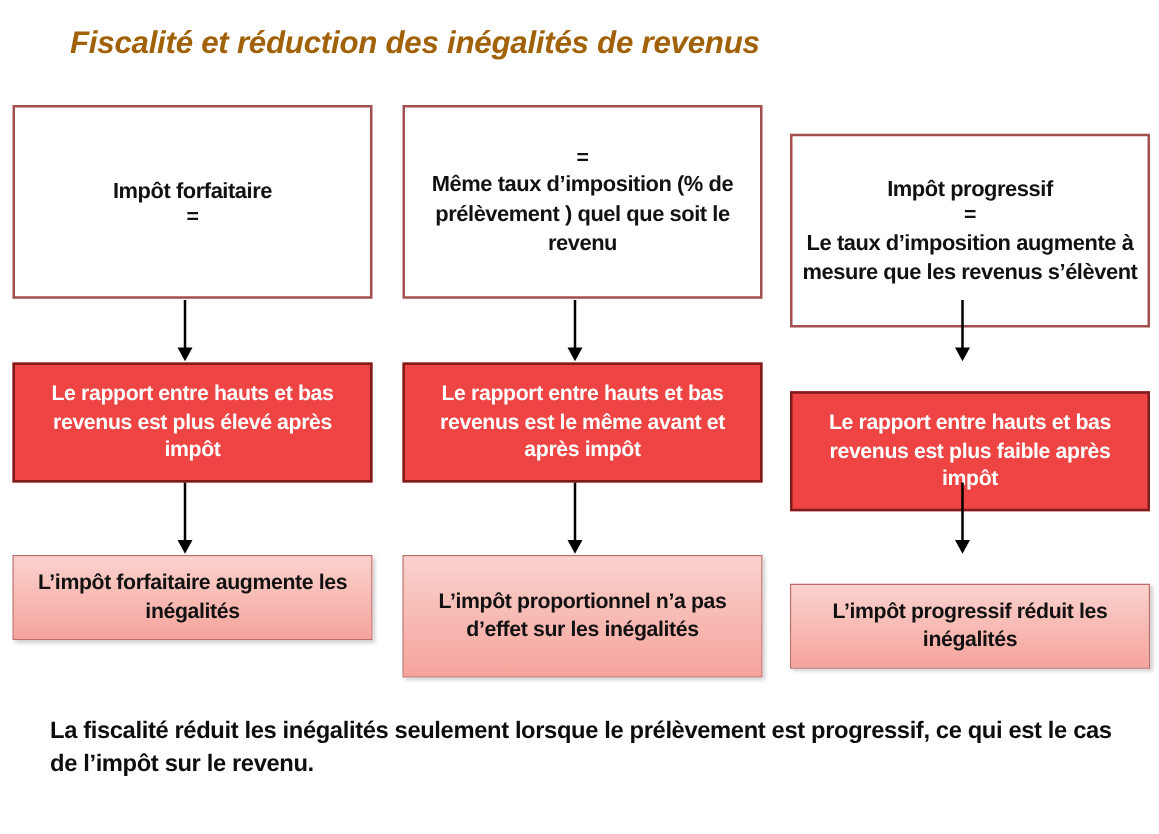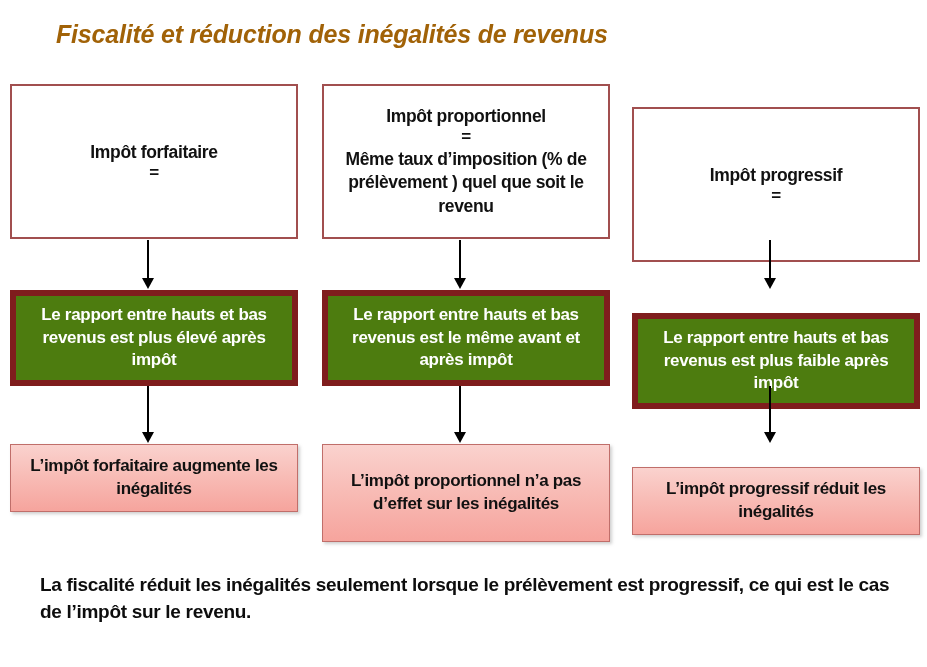--- a/index.html
+++ b/index.html
@@ -55,22 +55,22 @@
   }
   .def-box .eq { font-size: 17px; line-height: 1.1; }
   .def-box .body { margin-top: 1px; }
 
   
   .result-box {
     position: absolute;
     top: 290px;
     height: 96px;
     box-sizing: border-box;
-    border: 6px solid #7f1d1d;
-    background: #4d7c0f;
+    border: 2px solid #7f1d1d;
+    background: #ef4444;
     display: flex;
     align-items: center;
     justify-content: center;
     text-align: center;
     color: #ffffff;
     font-weight: bold;
     font-size: 17px;
     line-height: 1.35;
     padding: 2px 8px;
     letter-spacing: -0.3px;
@@ -147,28 +147,28 @@
 <body>
 
 <div id="diagram-title">Fiscalité et réduction des inégalités de revenus</div>
 
 <div class="def-box col-1">
   <div class="name">Impôt forfaitaire</div>
   <div class="eq">=</div>
 </div>
 
 <div class="def-box col-2">
-  <div class="name">Impôt proportionnel</div>
   <div class="eq">=</div>
   <div class="body">Même taux d’imposition (% de prélèvement ) quel que soit le revenu</div>
 </div>
 
 <div class="def-box col-3">
   <div class="name">Impôt progressif</div>
   <div class="eq">=</div>
+  <div class="body">Le taux d’imposition augmente à mesure que les revenus s’élèvent</div>
 </div>
 
 <div class="arrow arrow-a ax-1">
   <div class="shaft"></div>
   <div class="head"></div>
 </div>
 <div class="arrow arrow-a ax-2">
   <div class="shaft"></div>
   <div class="head"></div>
 </div>

